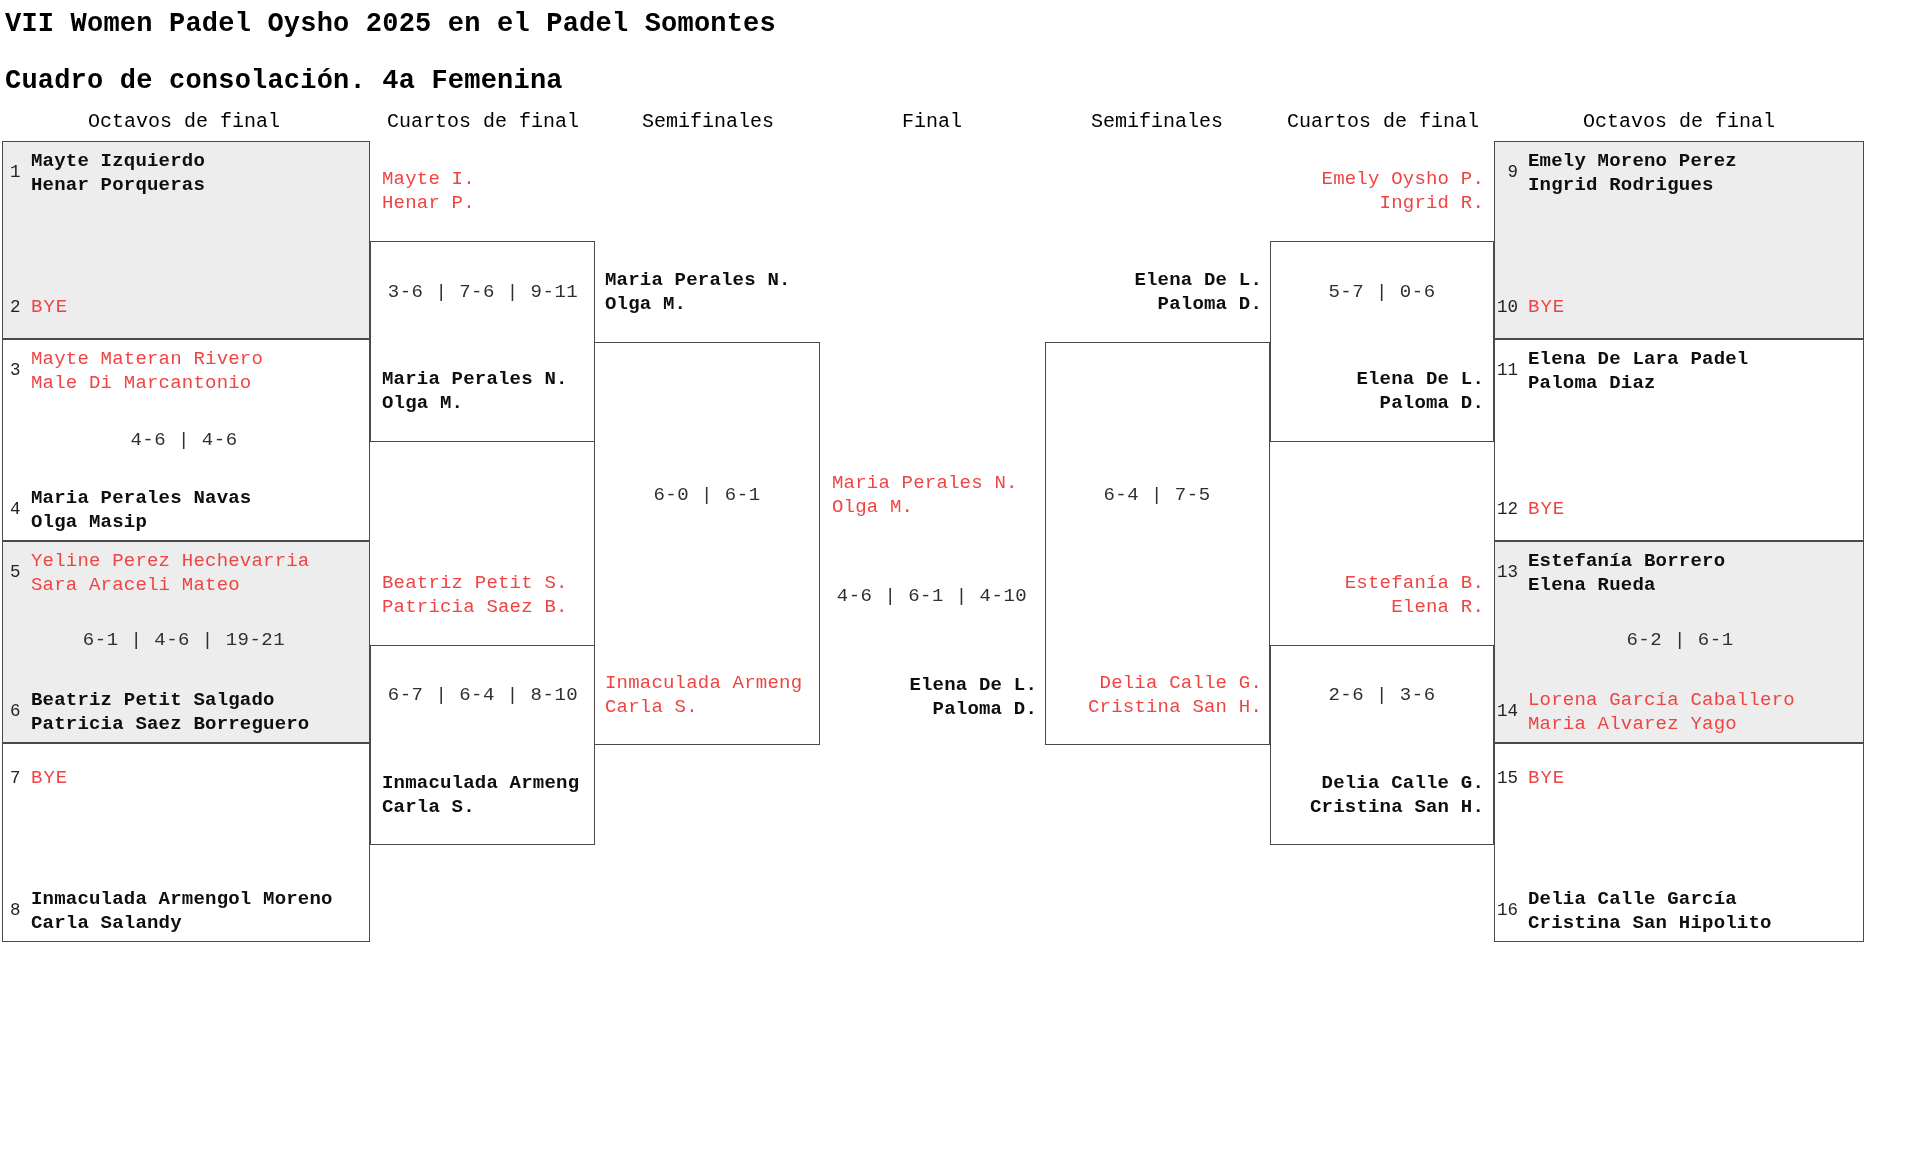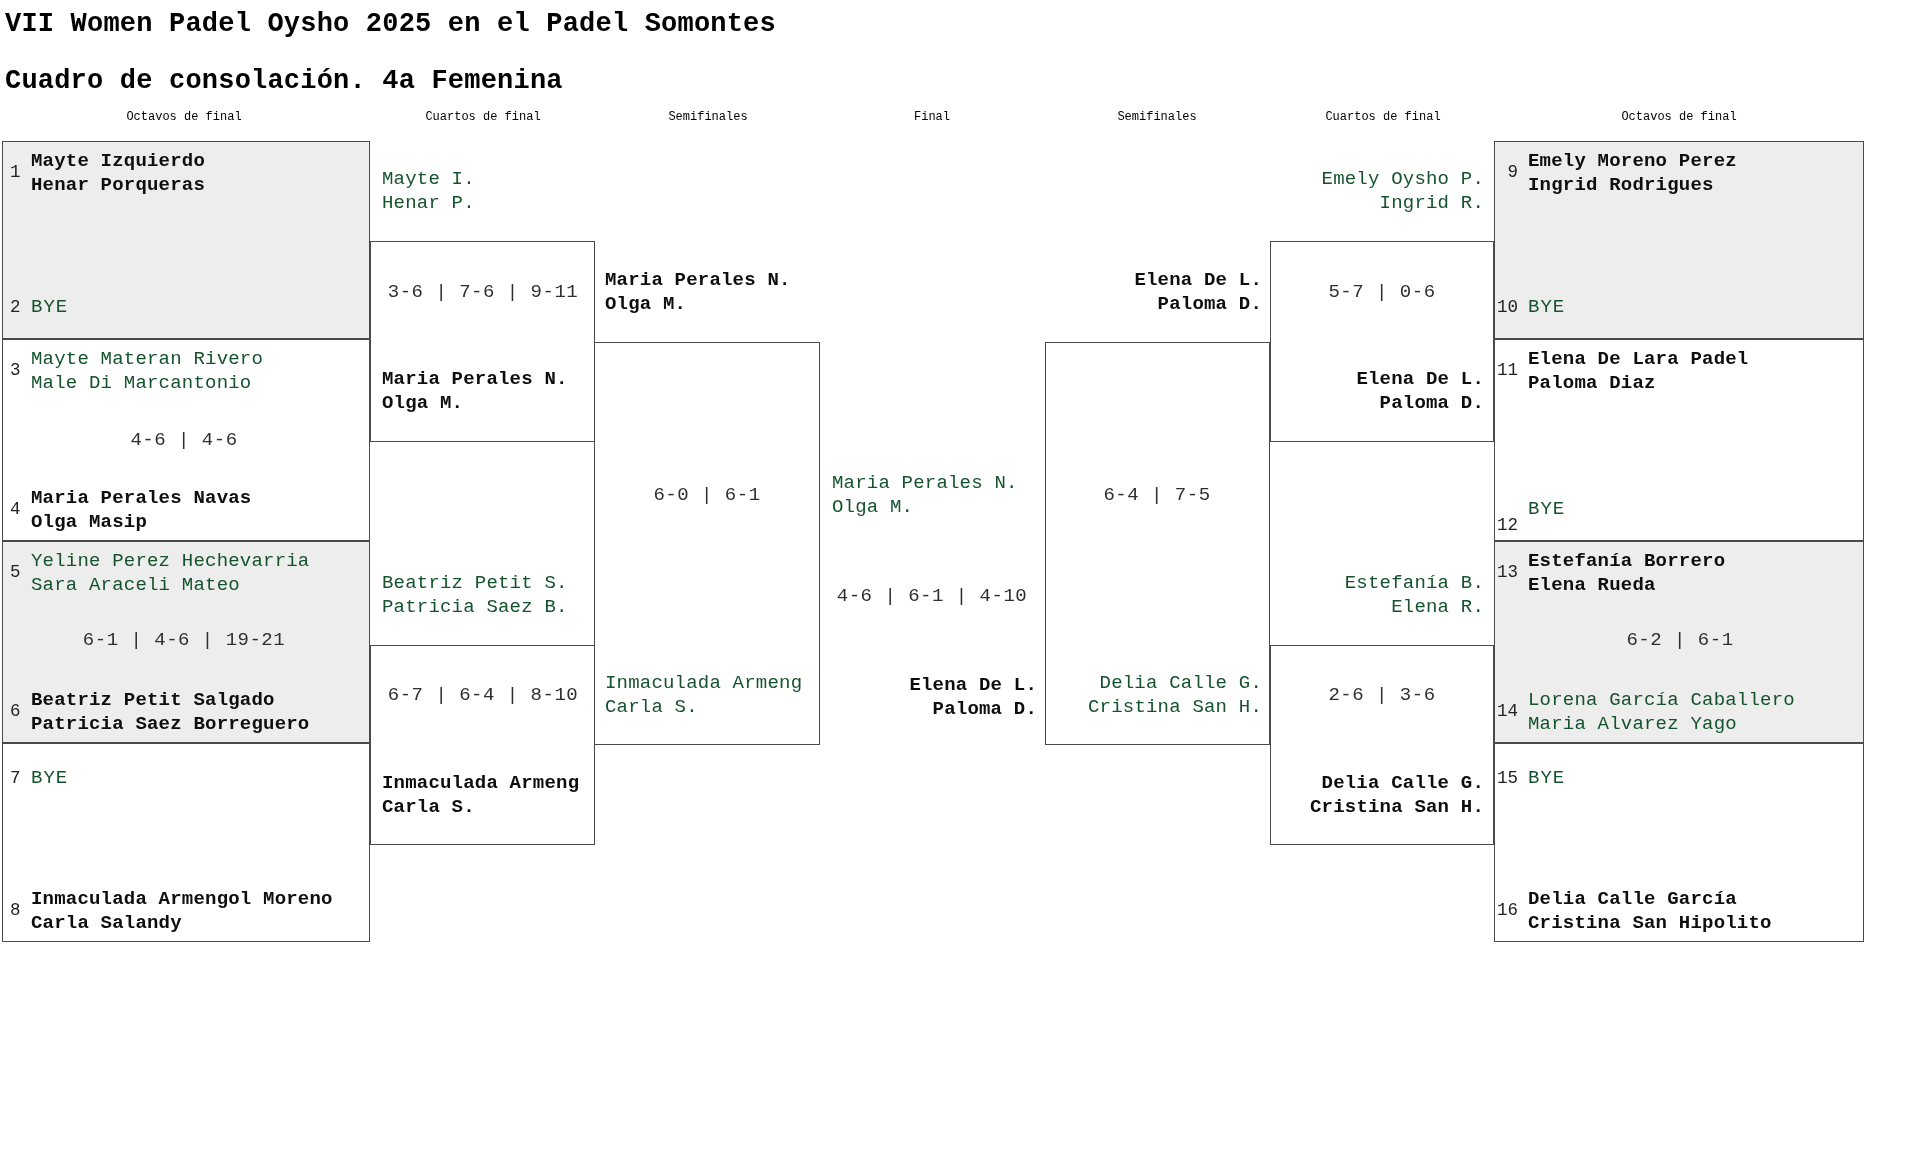--- a/index.html
+++ b/index.html
@@ -1,24 +1,24 @@
 <!DOCTYPE html>
 <html><head>
 <meta charset="utf-8">
 <style>
   html,body{margin:0;padding:0;background:#fff;}
   #page{position:relative;width:1920px;height:1166px;background:#ffffff;
         font-family:Liberation Mono, monospace;color:#111;overflow:hidden;}
   .title{position:absolute;left:5px;font-size:27px;line-height:36px;font-weight:600;
          color:#000;letter-spacing:.2px;white-space:nowrap;}
-  .hdr{position:absolute;top:110px;transform:translateX(-50%);font-size:12px;
+  .hdr{position:absolute;top:110px;transform:translateX(-50%);font-size:20px;
        color:#000;white-space:nowrap;}
   .box{position:absolute;border:1px solid #4a4a4a;box-sizing:border-box;background:transparent;}
   .shade{background:#ededed;}
-  .name{position:absolute;font-size:19px;line-height:23.5px;color:#14532d;
+  .name{position:absolute;font-size:19px;line-height:23.5px;color:#ef4444;
         letter-spacing:.2px;white-space:nowrap;}
   .bold{font-weight:700;color:#0e0e0e;}
   .ra{text-align:right;}
   .clip{overflow:hidden;width:198px;}
   .seed{position:absolute;font-size:17.5px;line-height:23px;color:#222;white-space:nowrap;}
   .seed.ra{text-align:right;width:24px;}
   .score{position:absolute;transform:translate(-50%,-50%);font-size:19px;color:#2f2f2f;
          letter-spacing:.5px;white-space:nowrap;}
 </style>
 </head>
@@ -168,21 +168,21 @@
     <div>Ingrid Rodrigues</div>
   </div>
   <div class="seed ra" style="right:402px;top:296px;">10</div>
   <div class="name" style="left:1528px;top:296px;letter-spacing:1px;">BYE</div>
 
   <div class="seed ra" style="right:402px;top:359px;">11</div>
   <div class="name bold" style="left:1528px;top:348px;">
     <div>Elena De Lara Padel</div>
     <div>Paloma Diaz</div>
   </div>
-  <div class="seed ra" style="right:402px;top:514px;padding-left:35px;">12</div>
+  <div class="seed ra" style="right:402px;top:498px;padding-left:35px;">12</div>
   <div class="name" style="left:1528px;top:498px;letter-spacing:1px;">BYE</div>
 
   <div class="seed ra" style="right:402px;top:561px;">13</div>
   <div class="name bold" style="left:1528px;top:550px;">
     <div>Estefanía Borrero</div>
     <div>Elena Rueda</div>
   </div>
   <div class="score" style="left:1680px;top:640px;">6-2 | 6-1</div>
   <div class="seed ra" style="right:402px;top:700px;">14</div>
   <div class="name" style="left:1528px;top:689px;">

